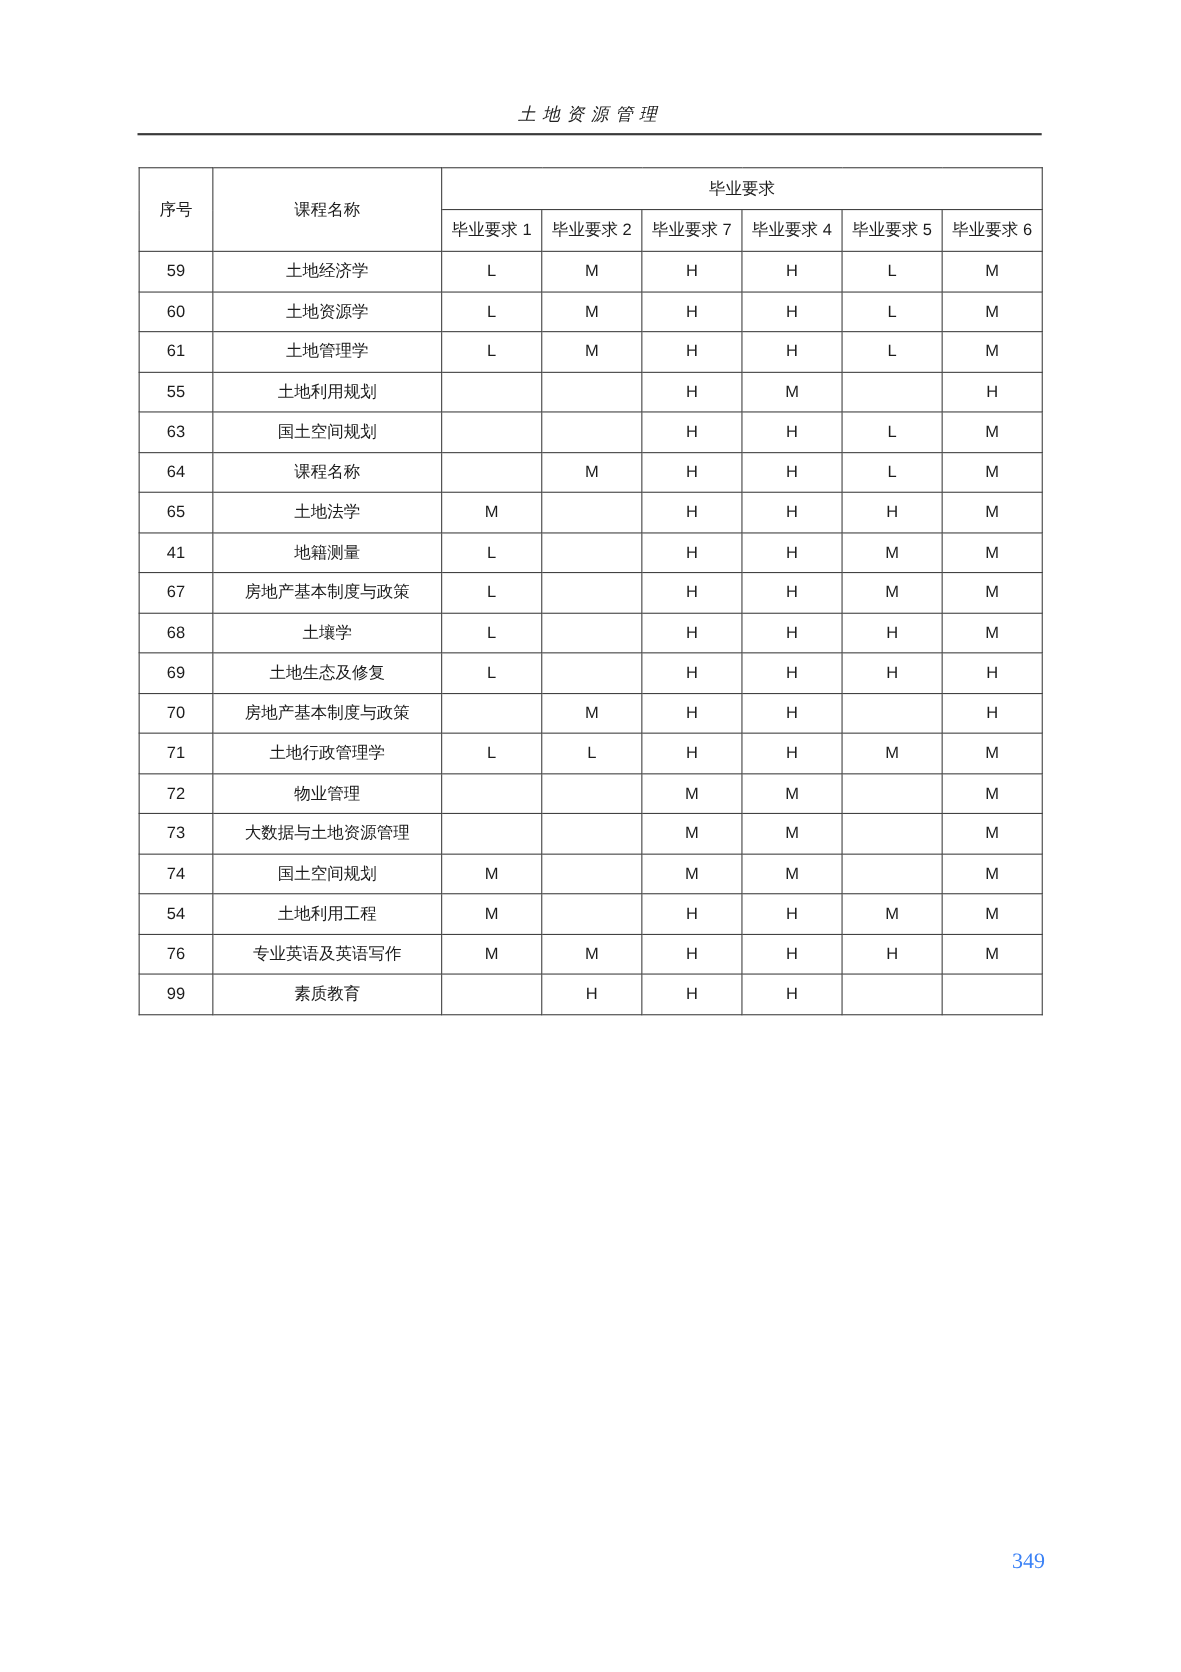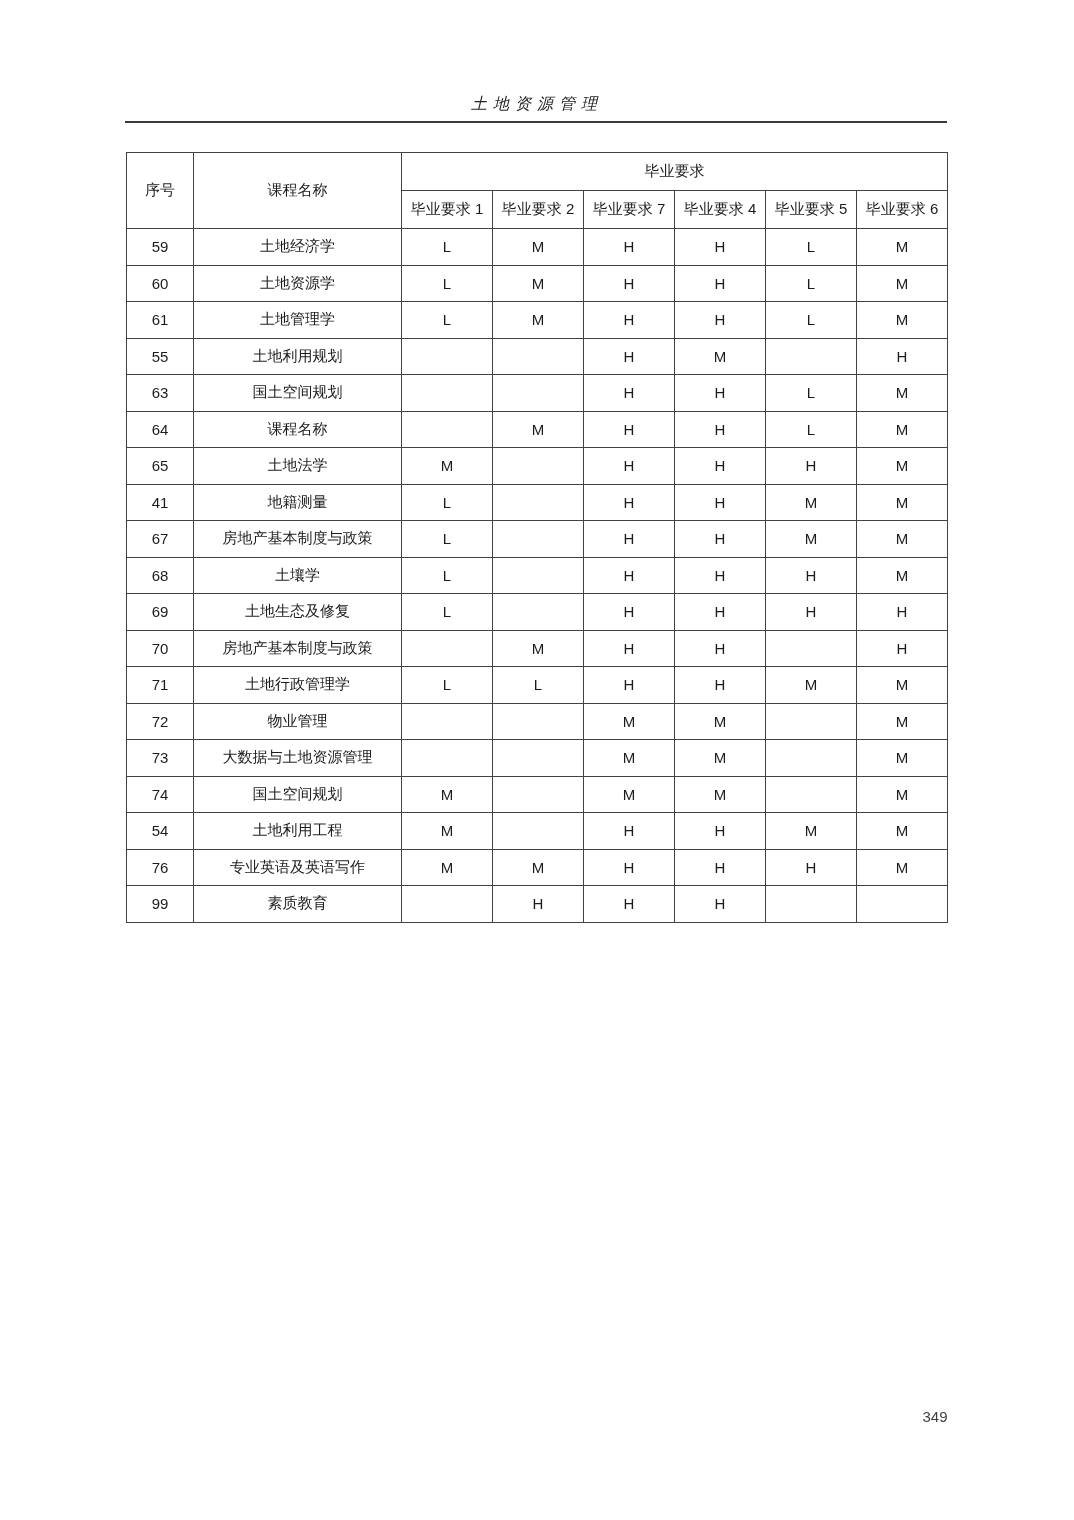--- a/index.html
+++ b/index.html
@@ -54,22 +54,23 @@
     color: #1c1c1c;
   }
   table.matrix thead tr { height: 38px; }
   table.matrix tbody tr { height: 36.5px; }
   .page-number {
     position: absolute;
     top: 1408px;
     left: 905px;
     width: 60px;
     text-align: center;
-    font-size: 15px;
-    color: #404040;
+    font-size: 20px;
+    color: #3b82f6;
+    font-family: Liberation Serif, serif;
   }
 </style>
 </head>
 <body>
 
 <div class="page-header-title">土地资源管理</div>
 
 <div class="header-rule"></div>
 
 <table class="matrix">

